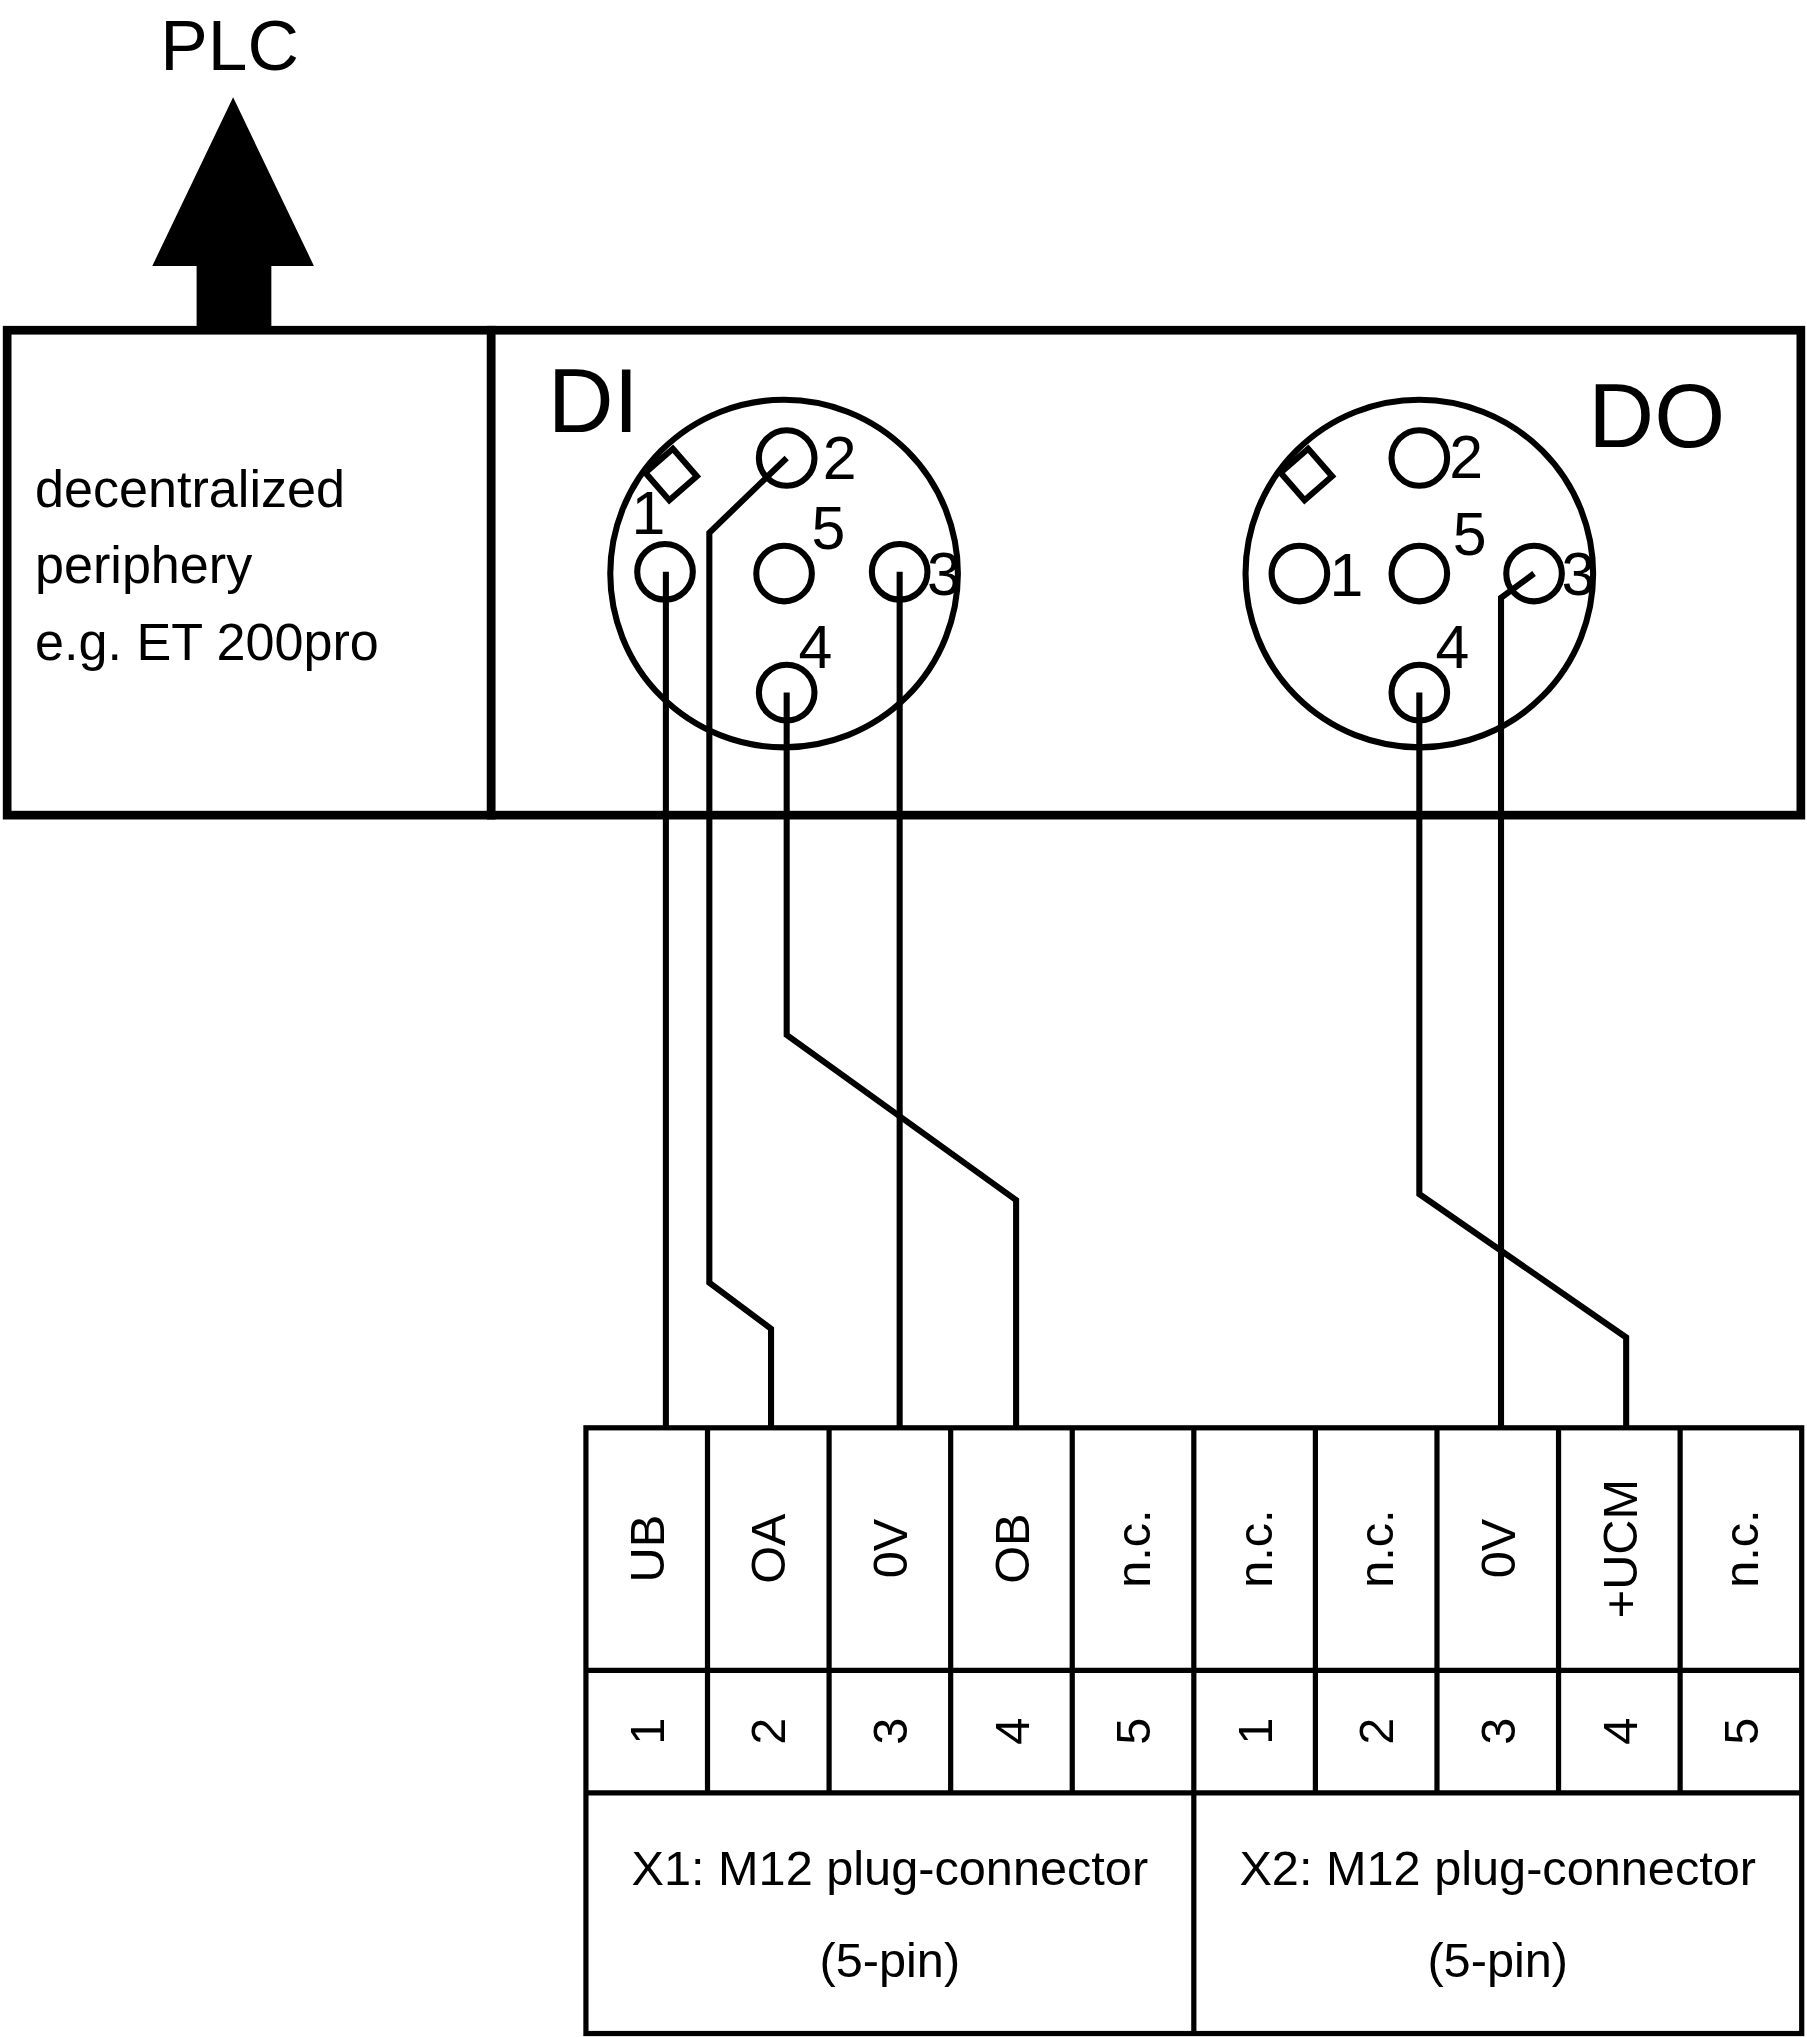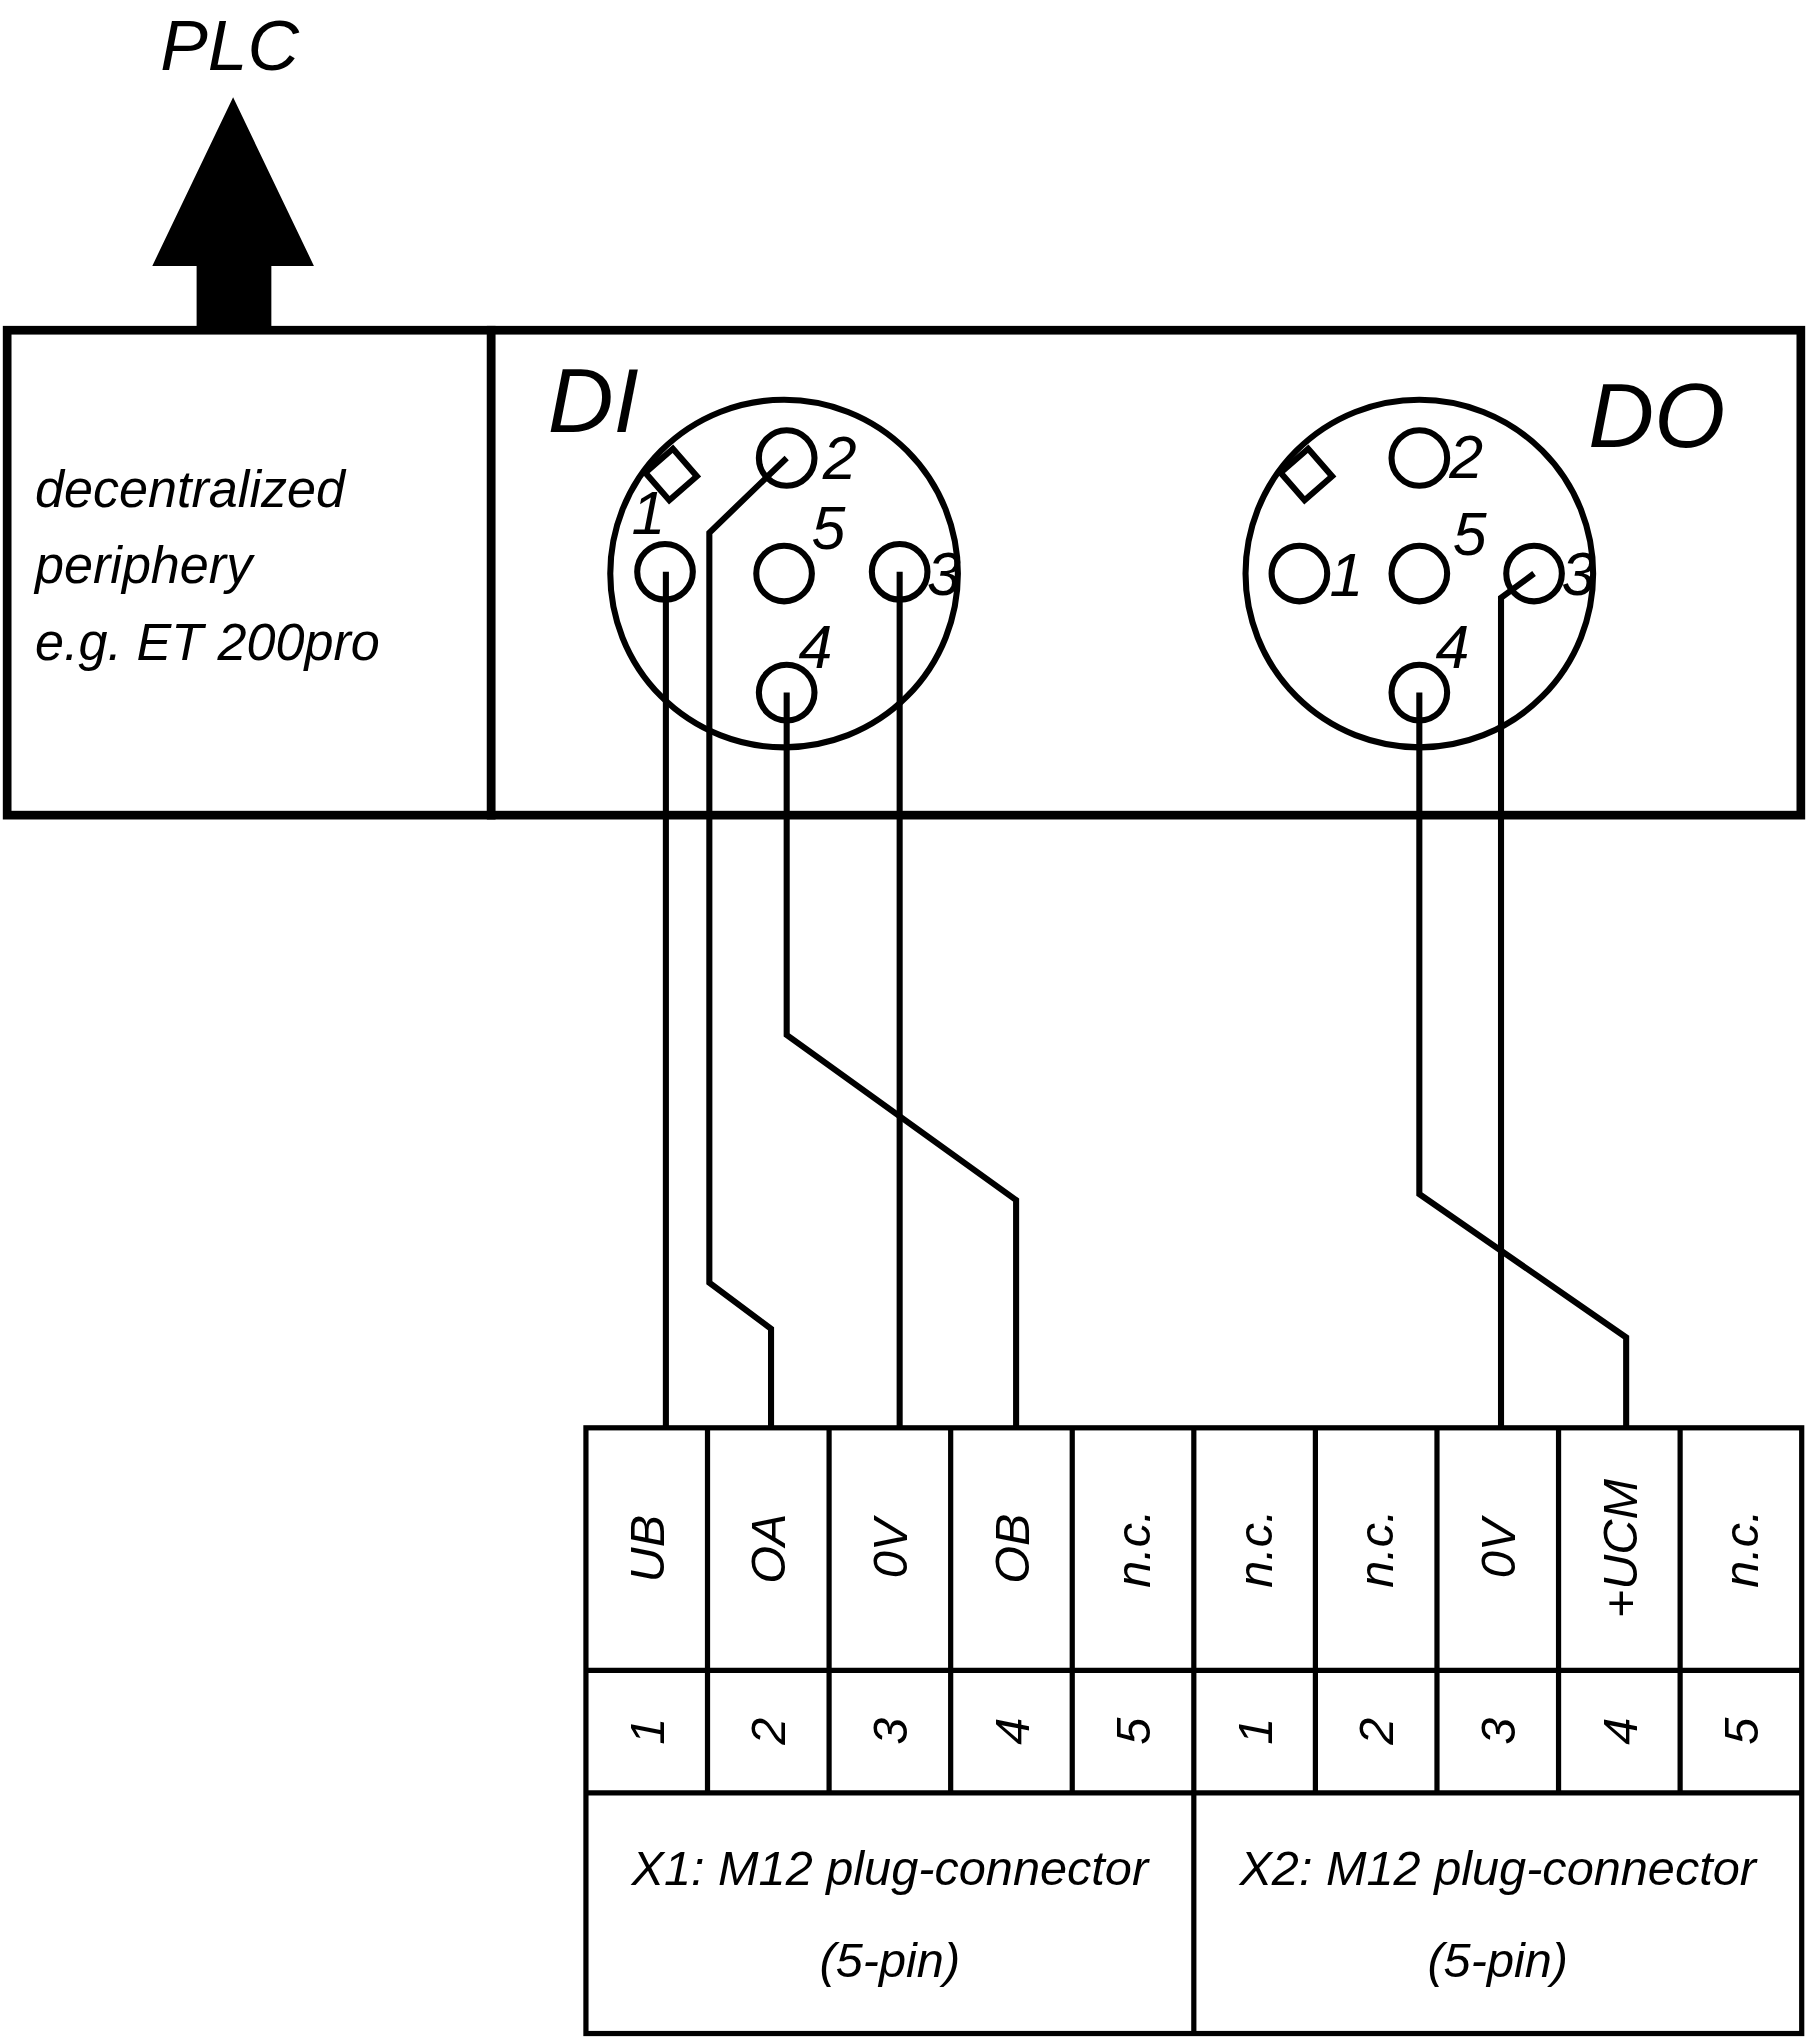--- a/index.html
+++ b/index.html
@@ -1,16 +1,16 @@
 <!DOCTYPE html>
 <html style="font-size:14px"><head>
 <meta charset="utf-8">
 <style>
   html,body{margin:0;padding:0;background:#fff;}
-  .stage{width:1808px;height:2037px;position:relative;background:#fff;overflow:hidden;font-style:italic;}
+  .stage{width:1808px;height:2037px;position:relative;background:#fff;overflow:hidden;}
   svg{display:block;}
   text{font-family:"Liberation Sans", sans-serif;fill:#000;}
   .ink-stroke{stroke:#000;fill:none;}
   .ink-fill{fill:#000;stroke:none;}
   .paper-fill{fill:#fff;}
 </style>
 </head>
 <body>
 
 <div class="stage">

